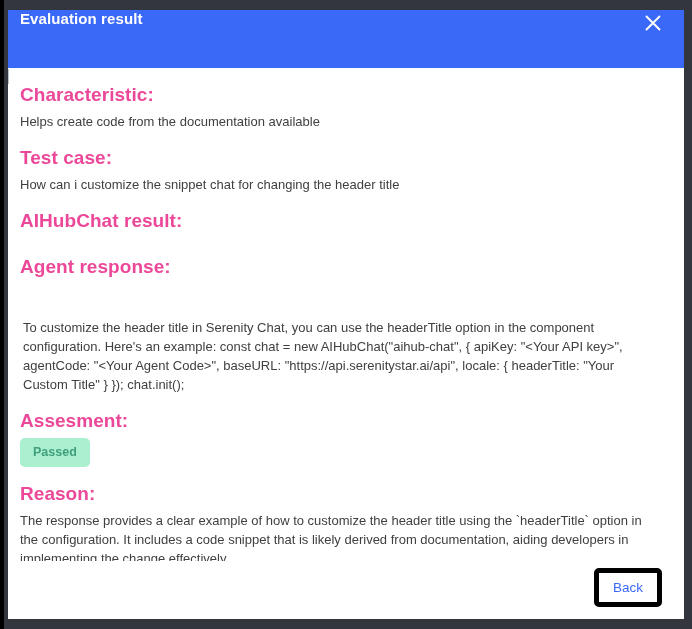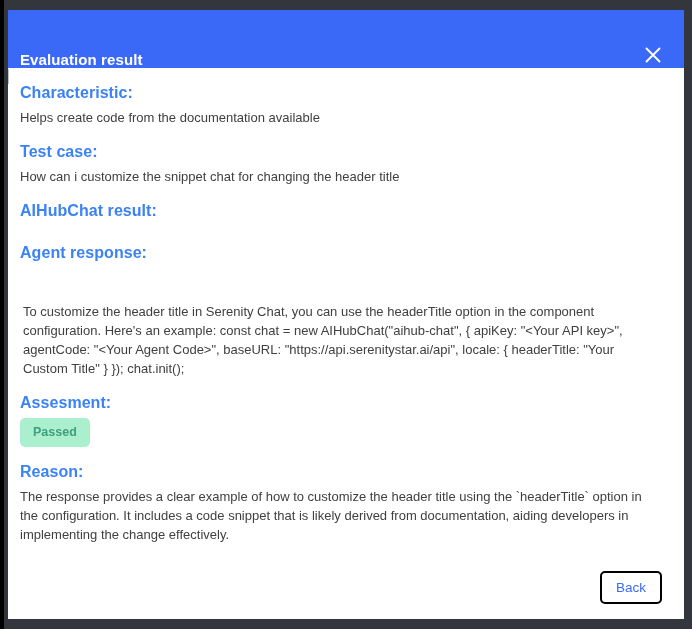--- a/index.html
+++ b/index.html
@@ -37,21 +37,21 @@
     display: flex;
     flex-direction: column;
     overflow: hidden;
   }
 
   
   #modal-header {
     flex: 0 0 58px;
     background: #3b69f7;
     display: flex;
-    align-items: flex-end;
+    align-items: flex-start;
     justify-content: space-between;
     padding: 0 18px 0 12px;
     gap: 28px;
   }
   #modal-title {
     color: #ffffff;
     font-size: 15px;
     font-weight: bold;
     letter-spacing: .1px;
   }
@@ -77,22 +77,22 @@
     background: #ffffff;
     padding: 16px 22px 10px 12px;
   }
   
   #modal-body::-webkit-scrollbar { width: 9px; }
   #modal-body::-webkit-scrollbar-track { background: #ffffff; }
   #modal-body::-webkit-scrollbar-thumb { background: #c9c9c9; }
 
   .field { margin-bottom: 16px; }
   .field-label {
-    color: #3b82f6;
-    font-size: 16px;
+    color: #ec4899;
+    font-size: 19px;
     font-weight: bold;
     margin-bottom: 6px;
     letter-spacing: .05px;
   }
   .field-value {
     color: #404040;
     font-size: 13px;
     line-height: 19px;
     white-space: pre-wrap;
   }
@@ -130,21 +130,21 @@
     flex: 0 0 58px;
     background: #ffffff;
     display: flex;
     align-items: center;
     justify-content: flex-end;
     padding: 0 22px 6px 0;
   }
   #back-button {
     background: #ffffff;
     color: #3b69f7;
-    border: 2px solid #000000;
+    border: 5px solid #000000;
     border-radius: 5px;
     font-size: 13.5px;
     font-family: "Liberation Sans", sans-serif;
     padding: 7px 14px;
     cursor: pointer;
   }
 </style>
 </head>
 <body>
 

